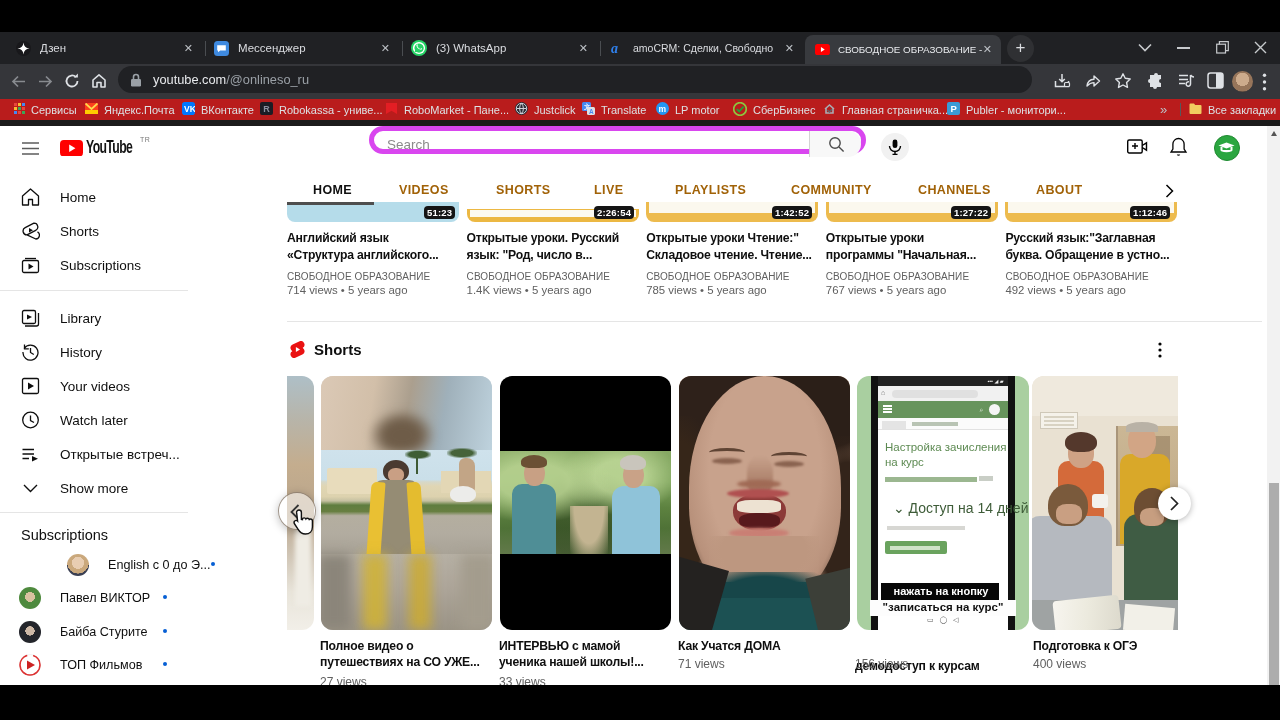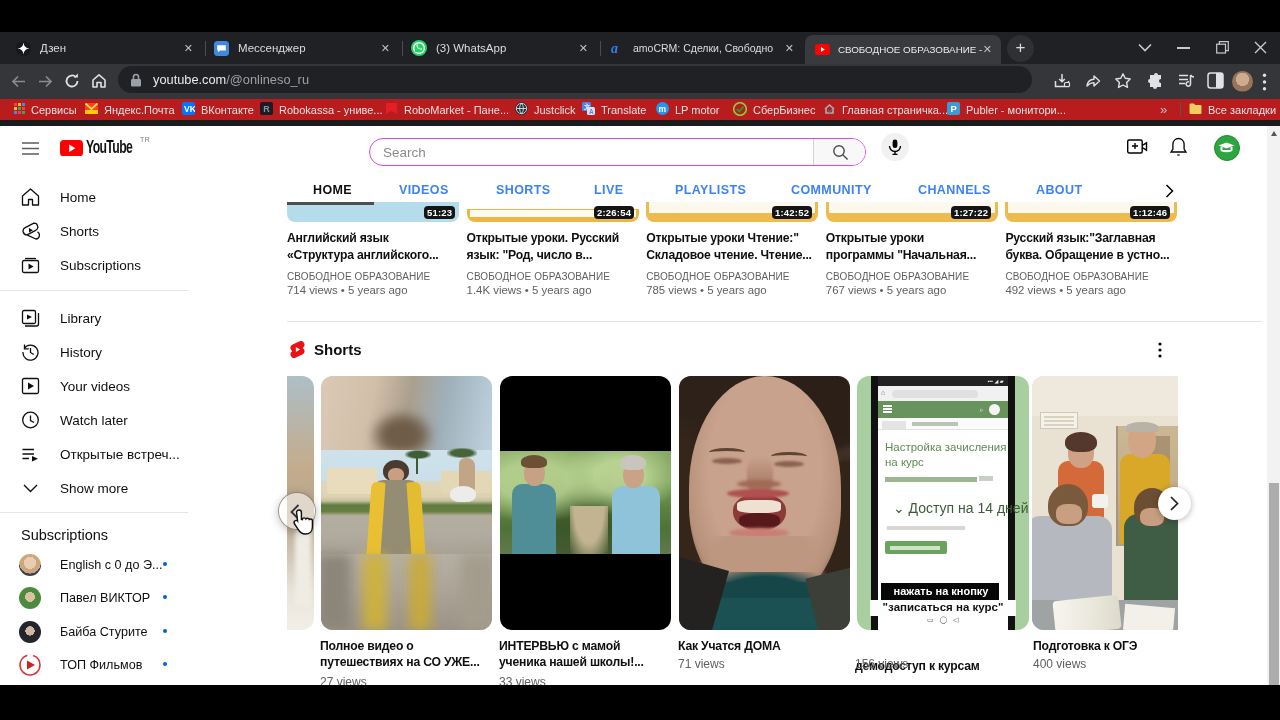--- a/index.html
+++ b/index.html
@@ -26,21 +26,21 @@
 
 .snav { position:absolute; left:0; width:188px; height:34px; display:flex; align-items:center; }
 .snav svg { position:absolute; left:21px; }
 .snav .lbl { position:absolute; left:60px; font-size:13.5px; color:#0f0f0f; white-space:nowrap; }
 .sdiv { position:absolute; left:0; width:188px; height:1px; background:#e5e5e5; }
 .sub { position:absolute; left:0; width:188px; height:33px; }
 .sub .av { position:absolute; left:19px; top:5px; width:22px; height:22px; border-radius:50%; overflow:hidden; }
 .sub .lbl { position:absolute; left:60px; top:9px; font-size:12.6px; color:#0f0f0f; white-space:nowrap; }
 .sub .dot { position:absolute; left:163px; top:13px; width:4px; height:4px; border-radius:50%; background:#065fd4; }
 
-.ctab { position:absolute; top:57px; font-size:12.5px; font-weight:700; letter-spacing:.4px; color:#3b82f6; }
+.ctab { position:absolute; top:57px; font-size:12.5px; font-weight:700; letter-spacing:.4px; color:#a16207; }
 
 .vthumb { position:absolute; top:76px; height:20px; border-radius:0 0 8px 8px; overflow:hidden; }
 .badge { position:absolute; background:#151515; color:#fff; font-size:9.5px; font-weight:700; border-radius:4px; padding:1px 3px; letter-spacing:.2px; }
 .vtitle { position:absolute; top:104px; font-size:12.2px; font-weight:700; color:#0f0f0f; line-height:16.5px; width:176px; letter-spacing:-0.2px; } .vtitle div { white-space:nowrap; overflow:hidden; }
 .vchan { position:absolute; top:144.5px; font-size:10px; color:#606060; letter-spacing:.1px; }
 .vmeta { position:absolute; top:158px; font-size:11.4px; color:#606060; }
 
 .sthumb { position:absolute; top:250px; width:172px; height:254px; border-radius:12px; overflow:hidden; background:#ddd; }
 .stitle { position:absolute; font-size:12.2px; font-weight:700; color:#0f0f0f; line-height:16px; width:180px; letter-spacing:-0.2px; } .stitle div { white-space:nowrap; overflow:hidden; }
 .sviews { position:absolute; font-size:12px; color:#606060; }
@@ -226,21 +226,21 @@
 
     <svg class="abs" style="left:22px; top:16px;" width="17" height="13" viewBox="0 0 17 13">
         <path d="M0 1 H17 M0 6.5 H17 M0 12 H17" stroke="#5c5c5c" stroke-width="1.6"></path>
       </svg>
     <svg class="abs" style="left:60px; top:13.5px;" width="23" height="16.5" viewBox="0 0 23 16.5">
         <rect width="23" height="16.5" rx="3.8" fill="#f00"></rect>
         <path d="M9.2 4.6 L15.4 8.25 L9.2 11.9 Z" fill="#fff"></path>
       </svg>
     <div class="abs" style="left:86px; top:10.5px; font-size:18px; font-weight:700; color:#131313; letter-spacing:-0.9px; transform:scaleX(.68); transform-origin:0 0;">YouTube</div>
     <div class="abs" style="left:140px; top:10px; font-size:7px; color:#787878; letter-spacing:.5px;">TR</div>
-    <div class="abs" style="left:369px; top:12px; width:497px; height:28px; border:1px solid #d946ef; border-radius:15px; background:#fff;">
+    <div class="abs" style="left:369px; top:0; width:497px; height:28px; border:5px solid #d946ef; border-radius:15px; background:#fff;">
       <div class="abs" style="left:13px; top:6px; font-size:13.5px; color:#8b8b8b;">Search</div>
       <div class="abs" style="right:0; top:0; width:52px; height:26px; background:#f8f8f8; border-left:1px solid #d3d3d3; border-radius:0 14px 14px 0;">
         <svg class="abs" style="left:18px; top:5px;" width="17" height="17" viewBox="0 0 17 17">
             <circle cx="7" cy="7" r="5.2" stroke="#4b4b4b" stroke-width="1.4" fill="none"></circle>
             <path d="M11 11 L15.6 15.6" stroke="#4b4b4b" stroke-width="1.4"></path>
           </svg>
       </div>
     </div>
     <div class="abs" style="left:881px; top:7px; width:28px; height:28px; border-radius:50%; background:#f1f1f1;">
       <svg class="abs" style="left:7px; top:6px;" width="14" height="16" viewBox="0 0 14 16">
@@ -325,21 +325,21 @@
       <span class="lbl">Открытые встреч...</span>
     </div>
     <div class="snav" style="top:345px;">
       <svg width="15" height="9" viewBox="0 0 15 9" style="left:23px;">
           <path d="M1 1 L7.5 7.5 L14 1" stroke="#0f0f0f" stroke-width="1.4" fill="none"></path>
         </svg>
       <span class="lbl">Show more</span>
     </div>
     <div class="sdiv" style="top:386px;"></div>
     <div class="abs" style="left:21px; top:401px; font-size:14.5px; color:#0f0f0f;">Subscriptions</div>
-    <div class="sub" style="top:423px;">
+    <div class="sub" style="top:423px;margin-left:48px;">
       <span class="av" style="background:radial-gradient(circle at 50% 40%, #e8cdb2 0 35%, #caa87c 36% 62%, #3a3f52 63% 100%);"></span>
       <span class="lbl">English с 0 до Э...</span>
         <span class="dot"></span>
     </div>
     <div class="sub" style="top:456px;">
       <span class="av" style="background:radial-gradient(circle at 50% 45%, #d9c2a0 0 30%, #4e8a3e 31% 100%);"></span>
       <span class="lbl">Павел ВИКТОР</span>
         <span class="dot"></span>
     </div>
     <div class="sub" style="top:489.5px;">

